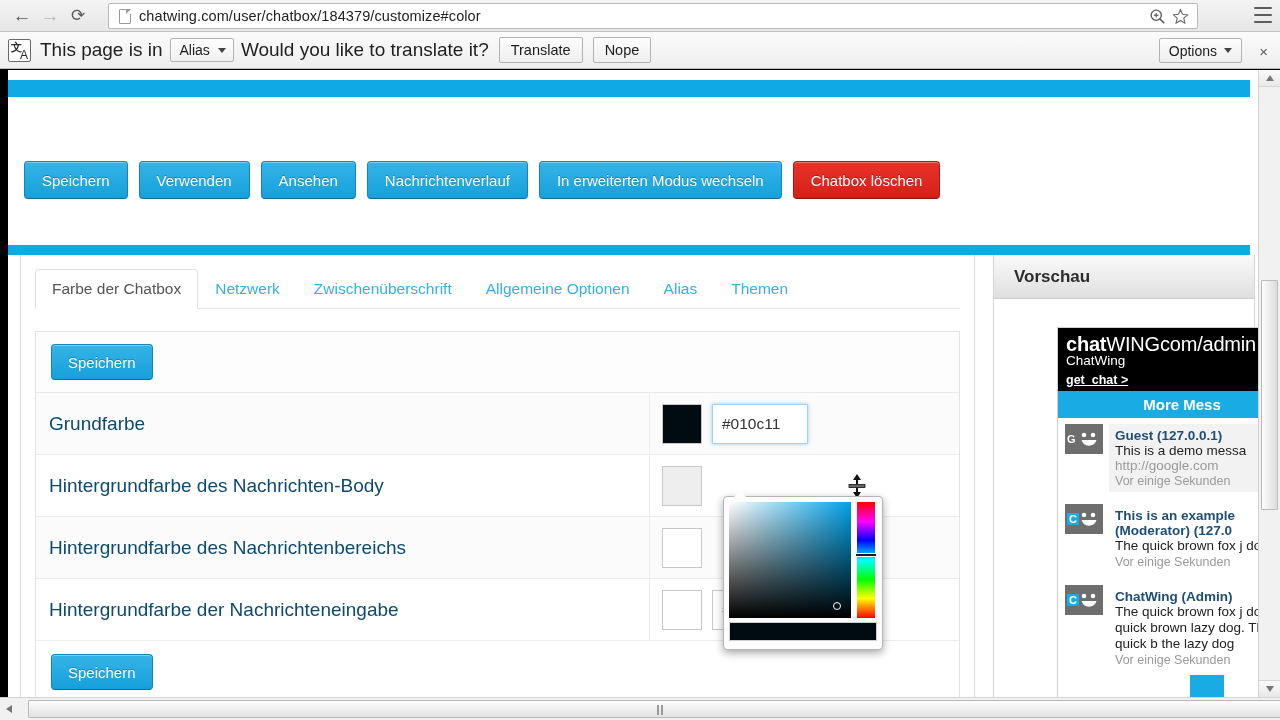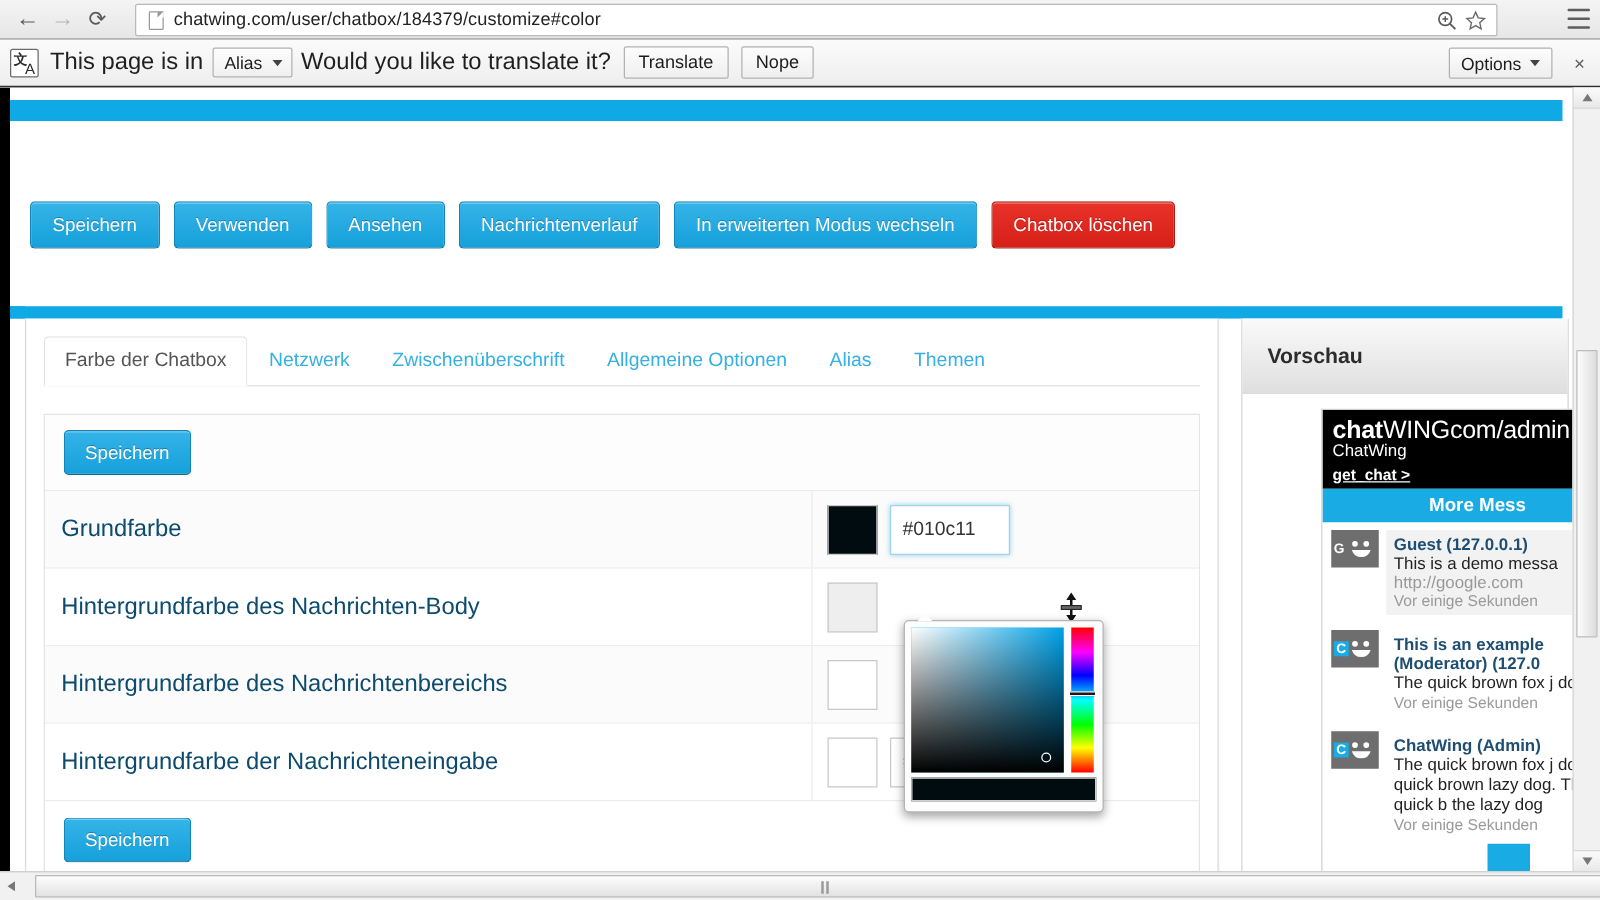--- a/index.html
+++ b/index.html
@@ -199,21 +199,21 @@
     border-top:1px solid #fff; border-bottom:1px solid #fff; top:44%;
   }
   .cp-preview { height:19px; background:#010c11; border:1px solid #cfcfcf; }
 
   
   .preview-panel {
     position:absolute; left:993px; top:185px; width:262px; height:508px;
     background:#fff; border:1px solid #d5d5d5; border-top:none;
   }
   .preview-head {
-    height:60px; background:linear-gradient(#fafafa,#dfdfdf);
+    height:44px; background:linear-gradient(#fafafa,#dfdfdf);
     border-bottom:1px solid #cfcfcf; display:flex; align-items:center;
     padding-left:20px; font-size:17px; font-weight:bold; color:#2c2c2c;
   }
   .chatbox {
     position:absolute; left:63px; top:72px; width:250px; height:420px;
     background:#fff; border:1px solid #cfcfcf; overflow:hidden;
   }
   .cb-header { background:#000; color:#fff; padding:6px 8px 4px 8px; }
   .cb-logo { font-size:20px; line-height:1; letter-spacing:-.2px; white-space:nowrap; }
   .cb-logo b { font-weight:bold; }

